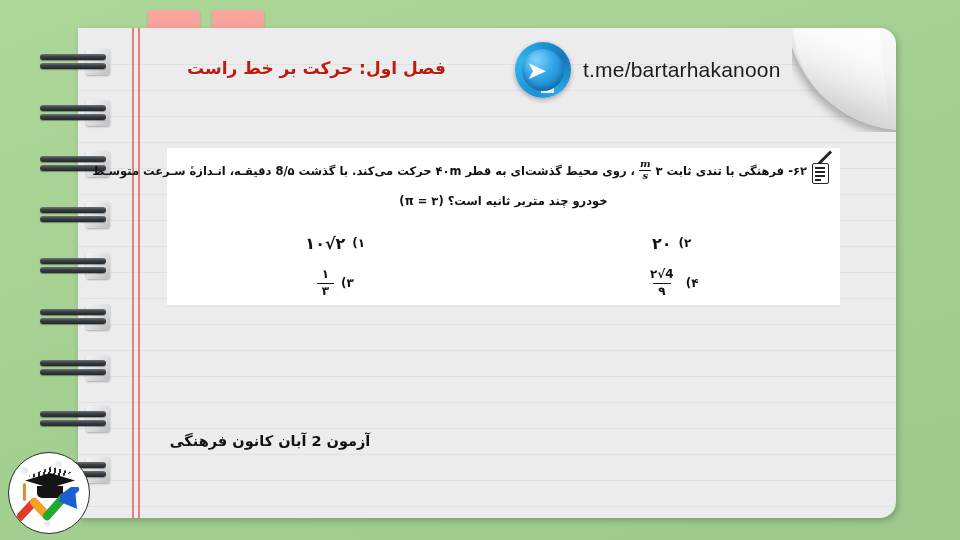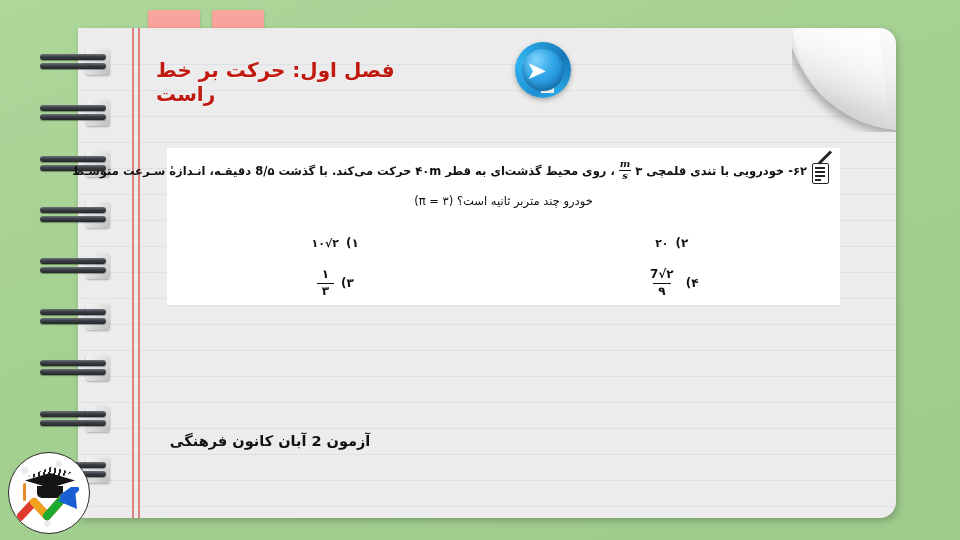--- a/index.html
+++ b/index.html
@@ -143,23 +143,23 @@
   }
   .spiral-ring .wire-top { top: 6px; }
   .spiral-ring .wire-bot { top: 15px; }
 
   
   #chapter-title {
     position: absolute;
     left: 156px;
     top: 58px;
     width: 290px;
-    text-align: left;
+    text-align: right;
     color: #c0190f;
-    font-size: 20px;
+    font-size: 17px;
     font-weight: 700;
     direction: rtl;
     z-index: 8;
     text-shadow: 0 1px 0 rgba(255,255,255,.6);
   }
 
   
   #telegram-watermark {
     position: absolute;
     left: 515px;
@@ -279,21 +279,21 @@
     letter-spacing: -.1px;
     direction: rtl;
     white-space: nowrap;
   }
   #question-text-2 {
     position: absolute;
     right: 0; left: 0;
     top: 46px;
     text-align: center;
     font-size: 11.5px;
-    font-weight: 400;
+    font-weight: 700;
     direction: rtl;
   }
 
   
   .frac {
     display: inline-flex;
     flex-direction: column;
     align-items: center;
     vertical-align: middle;
     margin: 0 2px;
@@ -326,21 +326,21 @@
     gap: 7px;
     font-size: 12px;
     font-weight: 700;
     min-height: 34px;
   }
   .option-num { direction: rtl; }
   .option-val {
     direction: ltr;
     display: inline-flex;
     align-items: center;
-    font-size: 11px;
+    font-size: 16px;
   }
   .frac-opt {
     display: inline-flex;
     flex-direction: column;
     align-items: center;
     font-size: 12px;
     line-height: 1.12;
     direction: ltr;
   }
   .frac-opt .num { padding: 0 5px 1px; }
@@ -501,35 +501,36 @@
 
 <div id="chapter-title">فصل اول: حرکت بر خط راست</div>
 
 <div id="telegram-watermark">
   <div id="telegram-icon">
     <div class="tg-ring"></div>
     <div class="tg-gap"></div>
     <div class="tg-disc"></div>
     <div class="tg-plane">➤</div>
   </div>
+  <div id="telegram-handle">t.me/bartarhakanoon</div>
 </div>
 
 <div id="question-card">
 
   <div id="question-row">
     <span id="question-icon">
       <span class="note-body"></span>
       <span class="note-line nl1"></span>
       <span class="note-line nl2"></span>
       <span class="note-line nl3"></span>
       <span class="note-line nl4"></span>
       <span class="note-pencil"></span>
     </span>
 
-    <span id="question-text"><span>۶۲-</span>&nbsp;<span>خودرویی با تندی قلمچی</span>&nbsp;<span>۳</span><span class="frac">
+    <span id="question-text"><span>۶۲-</span>&nbsp;<span>فرهنگی با تندی ثابت</span>&nbsp;<span>۳</span><span class="frac">
           <span class="num">m</span>
           <span class="den">s</span>
         </span><span>، روی محیط گذشت‌ای به قطر</span>&nbsp;<span>۴۰m</span>&nbsp;<span>حرکت می‌کند. با گذشت 8/۵ دقیقـه، انـدازۀ سـرعت متوسـط</span></span>
   </div>
 
   <div id="question-text-2">خودرو چند متربر ثانیه است؟  (π = ۳)</div>
 
   <div id="options-grid">
 
     <div class="option-cell">
@@ -538,21 +539,21 @@
     </div>
 
     <div class="option-cell">
       <span class="option-num">۱)</span>
       <span class="option-val radic">۱۰√۲</span>
     </div>
 
     <div class="option-cell">
       <span class="option-num">۴)</span>
       <span class="frac-opt">
-        <span class="num radic">7√۲</span>
+        <span class="num radic">۲√4</span>
         <span class="den">۹</span>
       </span>
     </div>
 
     <div class="option-cell">
       <span class="option-num">۳)</span>
       <span class="frac-opt">
         <span class="num">۱</span>
         <span class="den">۳</span>
       </span>

